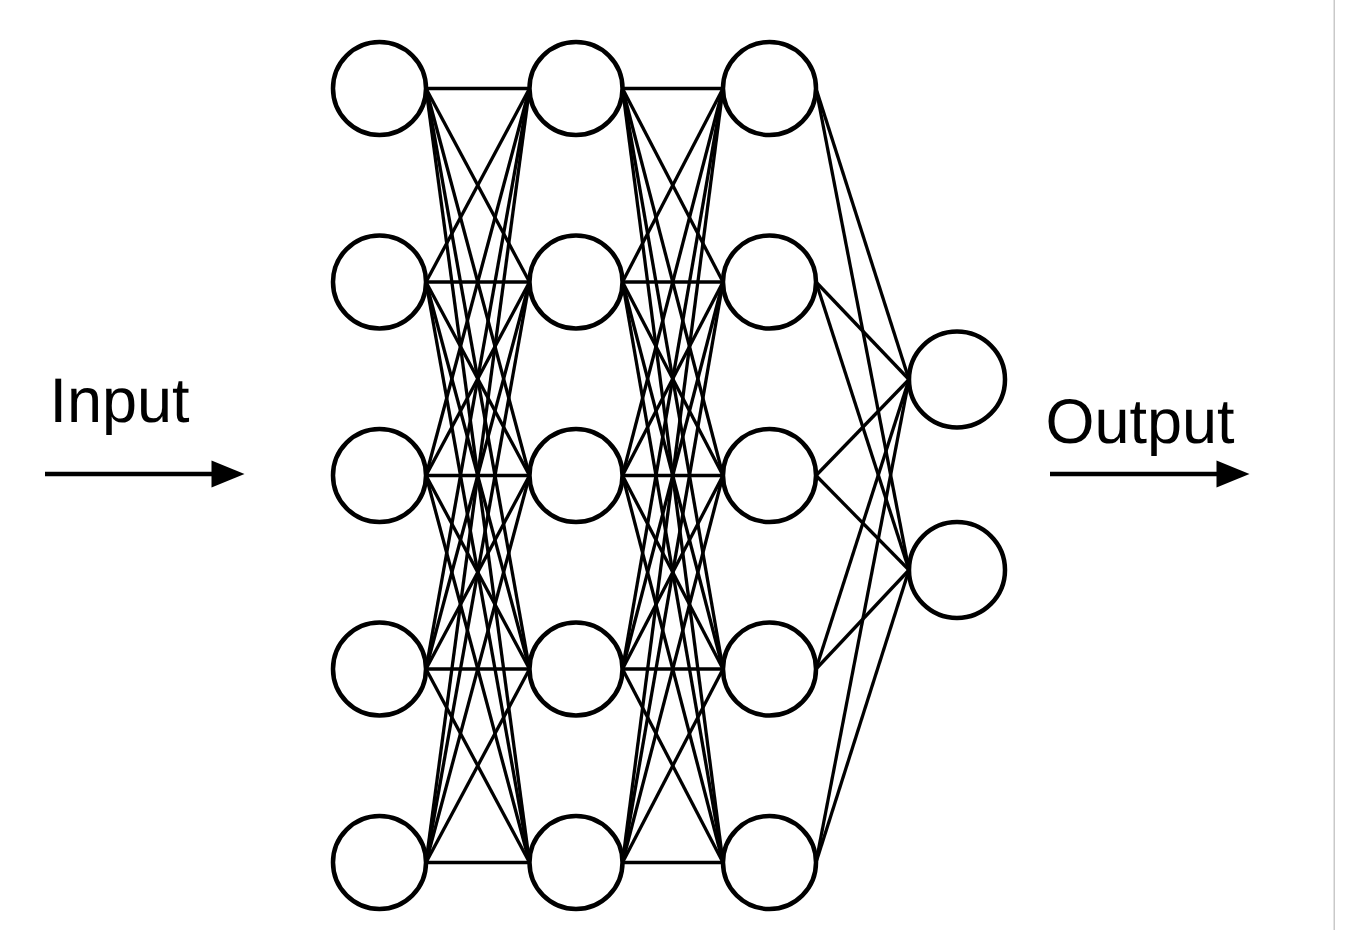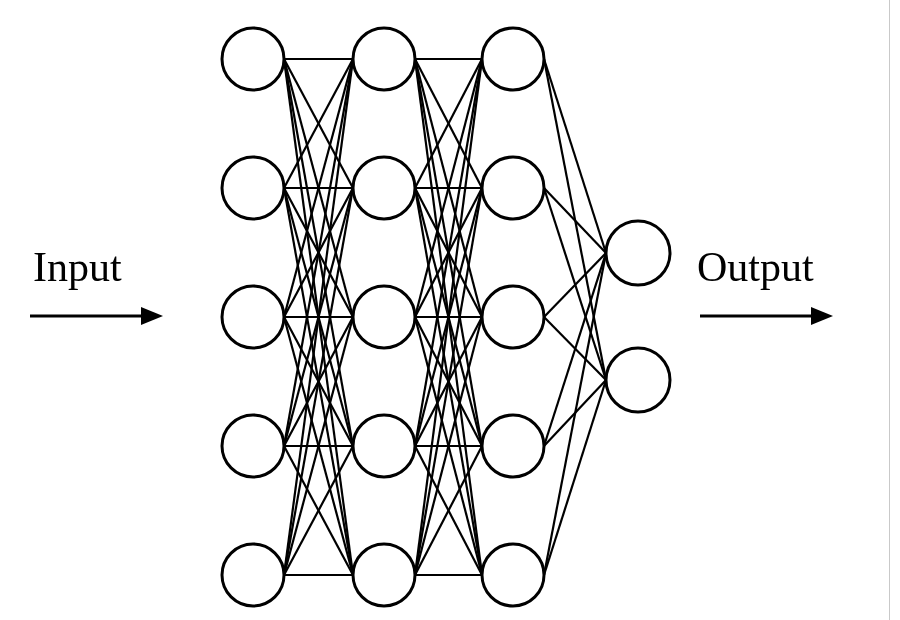--- a/index.html
+++ b/index.html
@@ -45,29 +45,29 @@
   .flow-arrow-line {
     stroke: #000000;
     stroke-width: 3;
   }
   .flow-arrow-head {
     fill: #000000;
     stroke: none;
   }
   .flow-label {
     position: absolute;
-    font-family: Liberation Serif, serif;
+    font-family: Liberation Sans, sans-serif;
     font-size: 42px;
     line-height: 1;
     color: #000000;
     letter-spacing: 0px;
     white-space: nowrap;
   }
   #label-input { left: 33px; top: 246px; }
-  #label-output { left: 697px; top: 246px; }
+  #label-output { left: 697px; top: 260px; }
 </style>
 </head>
 <body>
 
 <div id="canvas">
 
   <svg class="diagram" viewBox="0 0 900 620">
     <g id="edges-group">
         <line x1="284" y1="59" x2="353" y2="59" class="edge"></line>
         <line x1="284" y1="59" x2="353" y2="188" class="edge"></line>

